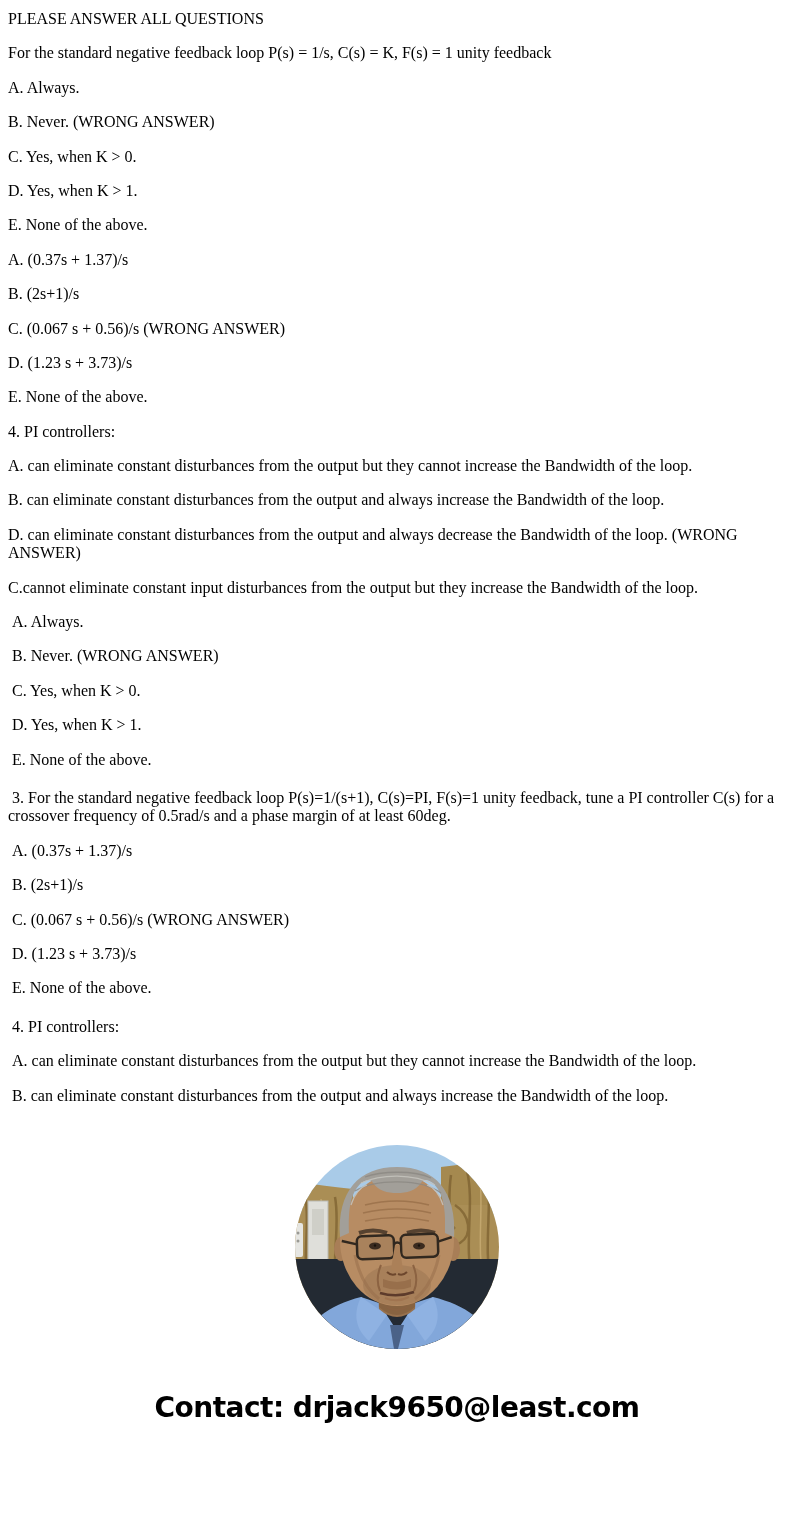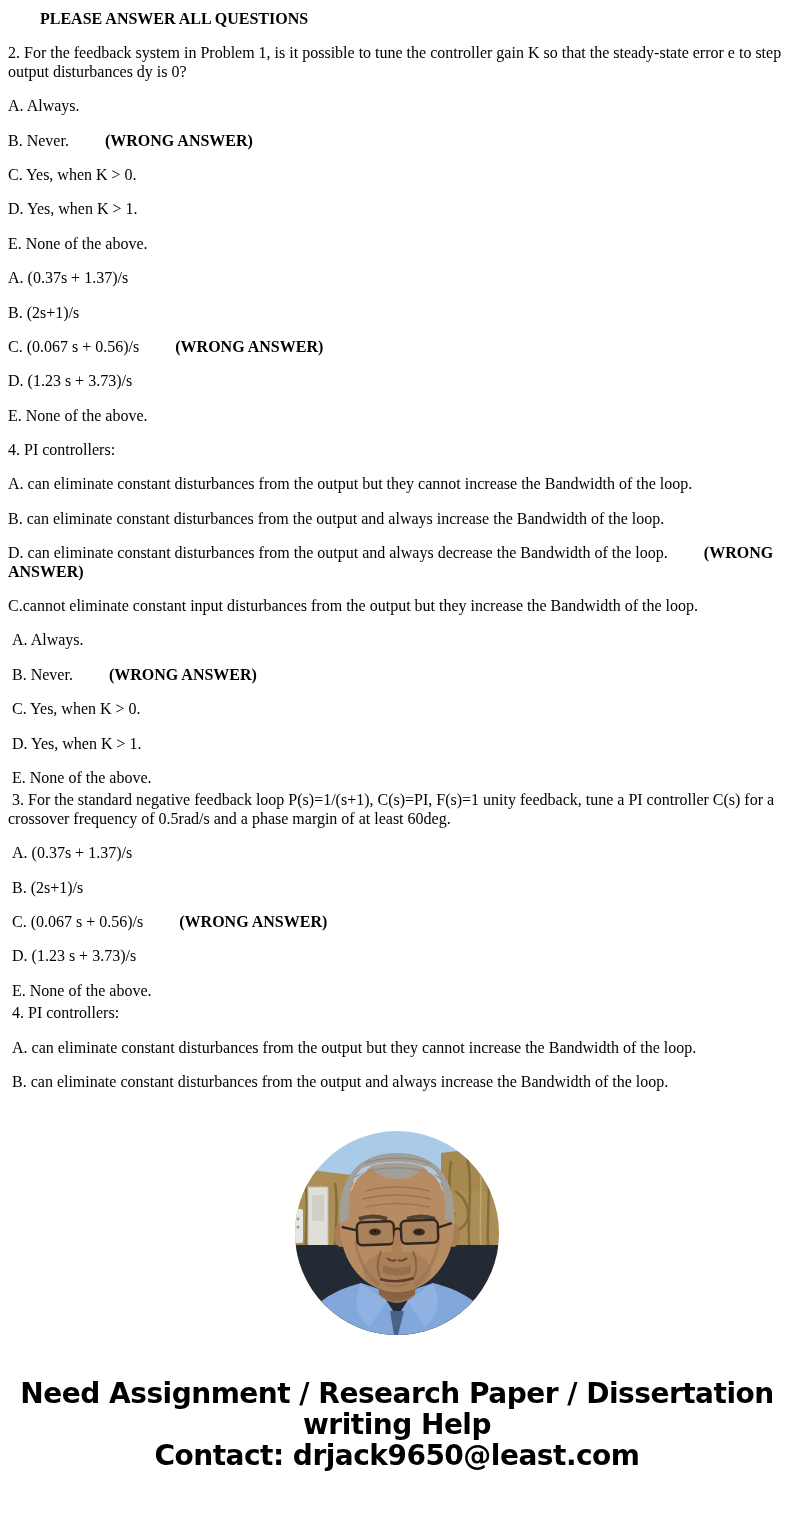--- a/index.html
+++ b/index.html
@@ -12,22 +12,22 @@
     font-family: "Liberation Serif", "DejaVu Serif", serif;
     font-size: 16px;
     color: #000000;
   }
   #paragraphs p {
     margin: 16px 0 0 0;
     line-height: 1.15;
     white-space: pre-wrap;
   }
   #paragraphs p:first-child { margin-top: 2px; }
-  #paragraphs p.tight { margin-top: 4px; }
-  #paragraphs b { font-weight: bold; margin-left: 32px; }
+  #paragraphs p.tight { margin-top: 20px; }
+  #paragraphs b { font-weight: normal; }
   .photo-wrap {
     width: 204px;
     height: 204px;
     margin: 40px auto 0 auto;
     border-radius: 50%;
     overflow: hidden;
   }
   .photo-wrap svg { display: block; }
   .footer {
     margin-top: 44px;
@@ -40,21 +40,21 @@
     color: #000000;
   }
 </style>
 </head>
 <body>
 
 <div class="page">
 
   <div id="paragraphs">
       <p><b>PLEASE ANSWER ALL QUESTIONS</b></p>
-      <p><span>2. For the feedback system in Problem 1, is it possible to tune the controller gain K so that the steady-state error e to step output disturbances dy is 0?</span></p>
+      <p><span>For the standard negative feedback loop P(s) = 1/s, C(s) = K, F(s) = 1 unity feedback</span></p>
       <p><span>A. Always.</span></p>
       <p><span>B. Never. </span><b>(WRONG ANSWER)</b></p>
       <p><span>C. Yes, when K &gt; 0.</span></p>
       <p><span>D. Yes, when K &gt; 1.</span></p>
       <p><span>E. None of the above.</span></p>
       <p><span>A. (0.37s + 1.37)/s</span></p>
       <p><span>B. (2s+1)/s</span></p>
       <p><span>C. (0.067 s + 0.56)/s </span><b>(WRONG ANSWER)</b></p>
       <p><span>D. (1.23 s + 3.73)/s</span></p>
       <p><span>E. None of the above.</span></p>
@@ -169,17 +169,16 @@
 
       <path d="M88,134 Q102,140 116,134 L116,142 Q102,147 88,142 Z" fill="#8a6040" opacity="0.55"></path>
 
       <path d="M85,148 Q102,153 119,147" stroke="#5d3b2b" stroke-width="2.5" fill="none"></path>
       <path d="M90,153 Q102,158 114,152" stroke="#9c6f4c" stroke-width="2" fill="none" opacity="0.7"></path>
       <path d="M92,162 Q102,168 112,162" stroke="#8c6342" stroke-width="2" fill="none" opacity="0.6"></path>
     </svg>
   </div>
 
   <div class="footer">
-    <div>Need Assignment / Research Paper / Dissertation writing Help</div>
     <div>Contact: drjack9650@least.com</div>
   </div>
 
 </div>
 
 </body></html>

